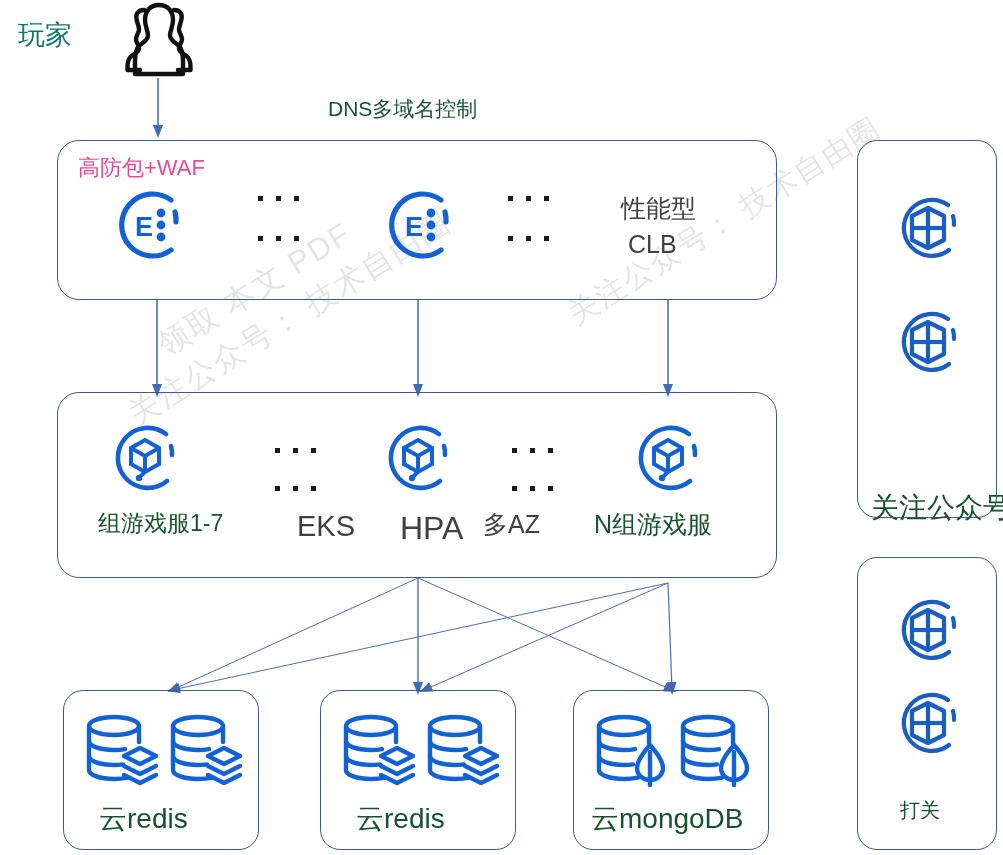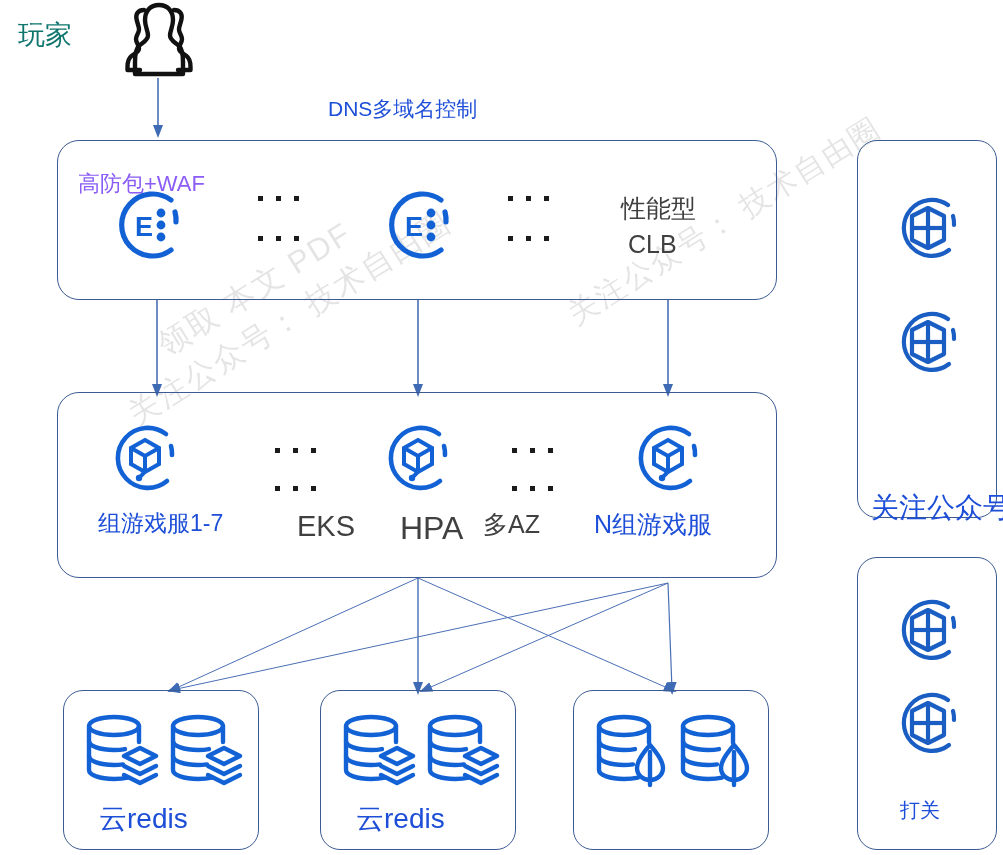--- a/index.html
+++ b/index.html
@@ -19,22 +19,22 @@
     border:1.6px solid #3b5b92;
     border-radius:22px;
     background:transparent;
   }
   .panel.small{border-radius:20px;}
 
   
   .txt{position:absolute;white-space:nowrap;line-height:1;}
   .blue{color:#404040;}
   .blue-strong{color:#0f766e;}
-  .black{color:#1d4ed8;}
-  .lightblue{color:#8b5cf6;margin-top:16px;}
+  .black{color:#14532d;}
+  .lightblue{color:#ec4899;}
 
   
   .dots{position:absolute;display:flex;gap:13px;}
   .dots i{display:block;width:5px;height:5px;background:#1b1b1b;}
 
   
   .wm{
     position:absolute;color:#000;opacity:.10;
     font-size:31px;white-space:nowrap;
     transform-origin:left top;
@@ -292,20 +292,21 @@
         <path d="M7 14 L7 58 C7 63 18 67 32 67 C37 67 42 66.5 46 65.6"></path>
         <path d="M57 14 L57 31"></path>
         <path d="M7 29 C7 34 18 38 32 38 C36 38 40 37.7 43 37.1"></path>
         <path d="M7 44 C7 49 18 53 32 53 C35 53 38 52.8 41 52.4"></path>
         <path d="M58 33 C50 42 45 49 45 56 C45 63 51 68 58 68
                  C65 68 71 63 71 56 C71 49 66 42 58 33 Z"></path>
         <path d="M58 40 L58 73"></path>
       </g>
     </svg>
   </div>
+  <div class="txt black" style="left:591px;top:805px;font-size:28px;">云mongoDB</div>
 
   <div class="panel small" style="left:857px;top:140px;width:140px;height:378px;"></div>
   <div class="abs" style="left:893px;top:193px;width:70px;height:70px;">
     <svg width="70" height="70" viewBox="0 0 70 70">
       <path d="M55 12 A28 28 0 1 0 56 57" fill="none" stroke="#1a5ec4" stroke-width="4.2" stroke-linecap="round"></path>
       <path d="M60 23 A28 28 0 0 1 61 32" fill="none" stroke="#1a5ec4" stroke-width="4.2" stroke-linecap="round"></path>
       <path d="M35 15 L51 23 L51 47 L35 55 L19 47 L19 23 Z" fill="none" stroke="#1a5ec4" stroke-width="4.2" stroke-linejoin="round"></path>
       <path d="M19 35 L51 35" stroke="#1a5ec4" stroke-width="4.2"></path>
       <path d="M35 15 L35 55" stroke="#1a5ec4" stroke-width="4.2"></path>
     </svg>

